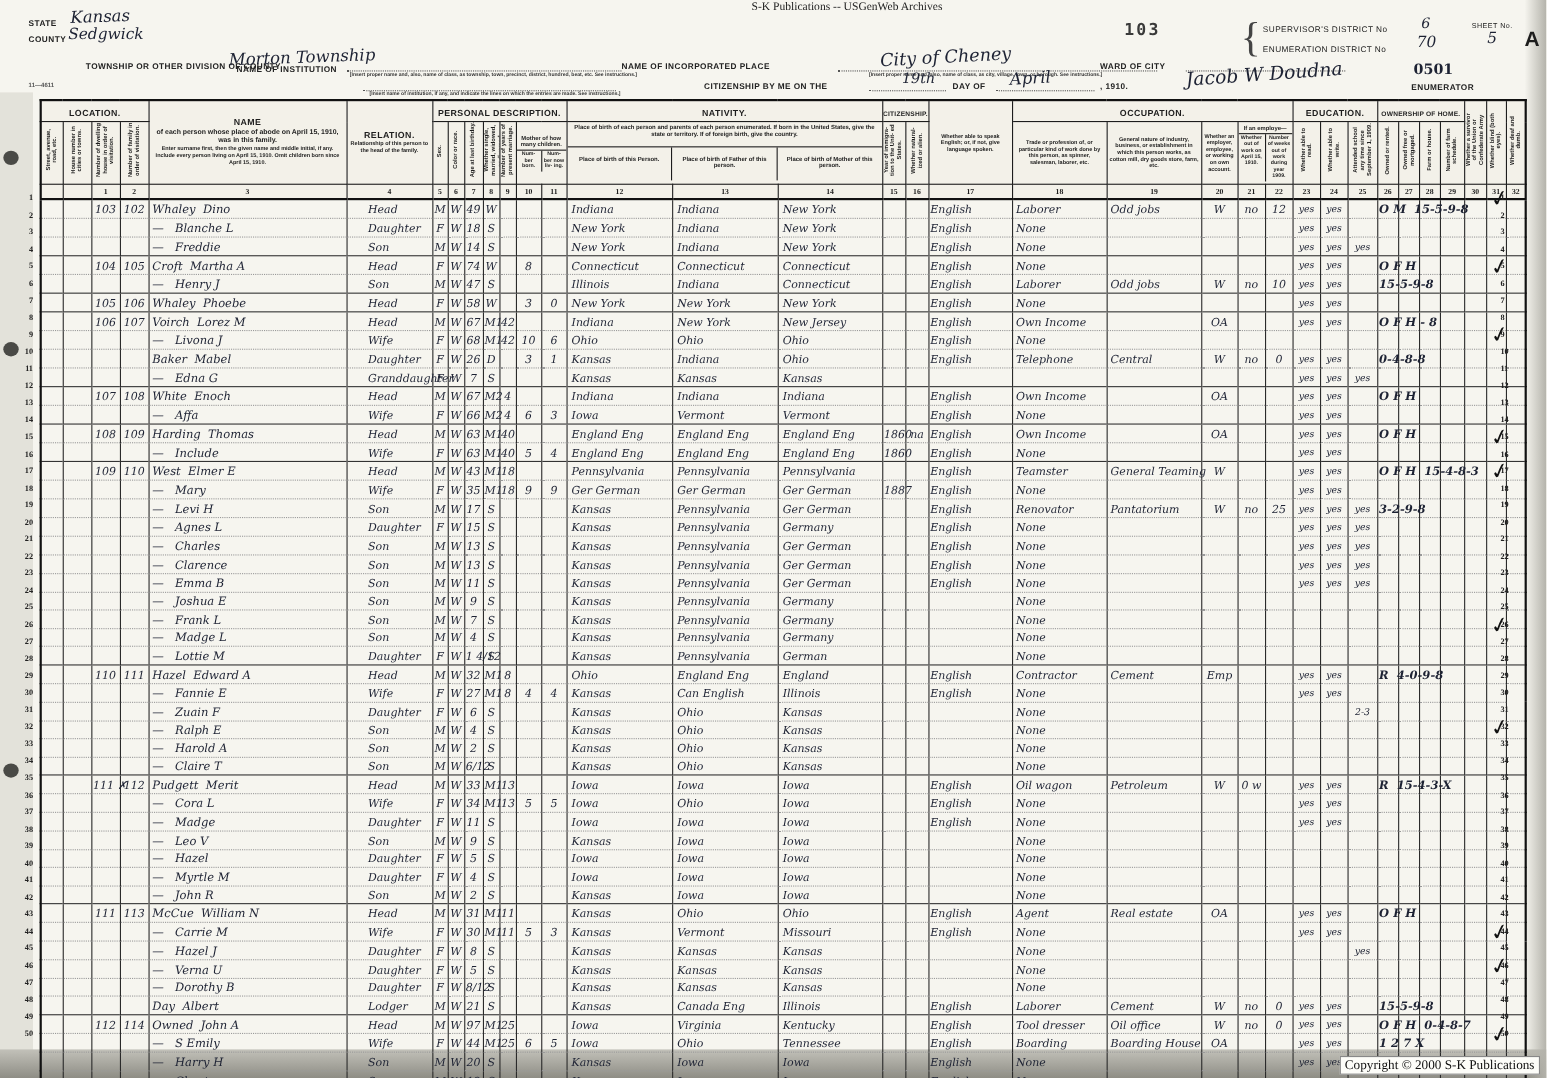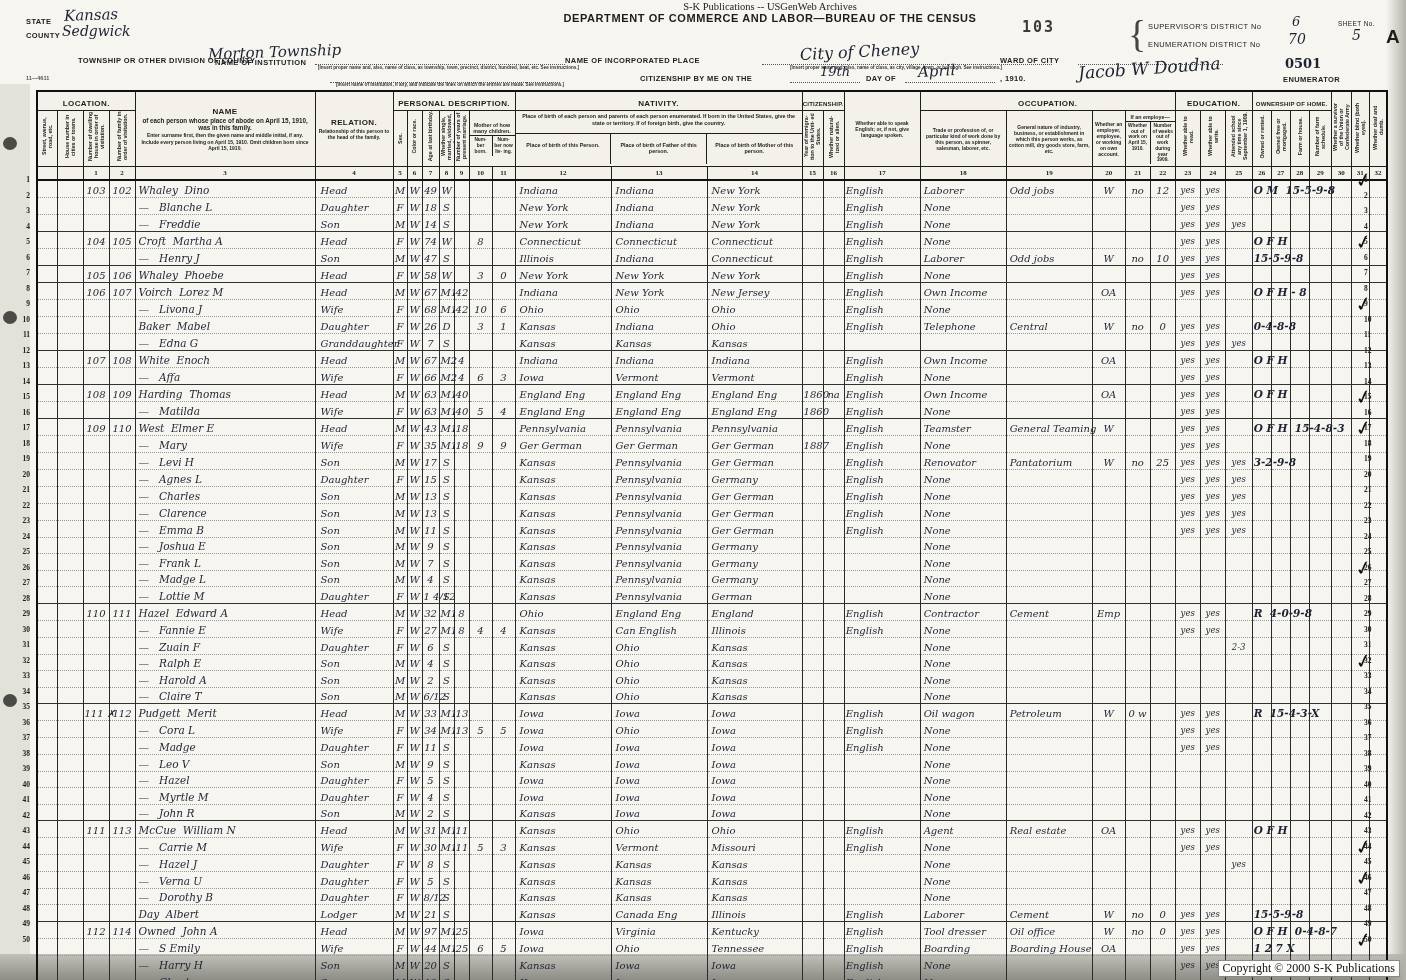--- a/index.html
+++ b/index.html
@@ -57,21 +57,21 @@
   .natc>div{flex:1;font-size:5.4px;font-weight:bold;padding-top:8px;}
   .natc>div:nth-child(-n+2){border-right:1px solid #1d1d1d;}
   .occd{vertical-align:middle;}
   
   td .hw{font-size:10px;}
   td.c4 .hw{font-size:10.5px;}
   td.c2,td.c3,td.c6,td.c7,td.c8,td.c9,td.c10,td.c11,td.c12,td.c16,td.c17,
   td.c21,td.c22,td.c23,td.c24,td.c25,td.c26{text-align:center;}
   td.c24 .hw,td.c25 .hw,td.c26 .hw{font-size:8.5px;}
   td.c27 .hw{font-size:10.5px;font-weight:bold;}
-  td.c4{padding-left:3px;} td.c5{padding-left:5px;}
+  td.c4{padding-left:3px;} td.c5{padding-left:19px;}
   td.c13,td.c14,td.c15{padding-left:4px;}
   td.c19,td.c20{padding-left:3px;}
   
   .lnums,.rnums{position:absolute;top:172px;width:18px;font-family:"Liberation Serif",serif;
         font-size:7.5px;font-weight:bold;color:#222;}
   .lnums{left:12px;text-align:right;}
   .rnums{left:1364px;text-align:left;}
   .ln{height:15.5px;line-height:15.5px;}
   .checks{position:absolute;left:1345px;top:172px;width:60px;}
   .chk{position:absolute;left:10px;font-size:20px;font-weight:bold;color:#111;
@@ -84,21 +84,20 @@
 
 <div class="scan">
   <div class="edge-left"></div>
   <div class="edge-bottom"></div>
   <div class="edge-right"></div>
   <div class="dot" style="top:137px"></div>
   <div class="dot" style="top:311px"></div>
   <div class="dot" style="top:694px"></div>
 
   <div class="m-archive">S-K Publications -- USGenWeb Archives</div>
-  <div class="m-dept">DEPARTMENT OF COMMERCE AND LABOR—BUREAU OF THE CENSUS</div>
   <div class="stamp">103</div>
 
   <span class="pr" style="left:26px;top:17px">STATE</span>
   <span class="hwa" style="left:64px;top:6px;font-size:15px;transform:rotate(-2deg)">Kansas</span>
   <span class="pr" style="left:26px;top:31px">COUNTY</span>
   <span class="hwa" style="left:62px;top:23px;font-size:14px">Sedgwick</span>
 
   <span class="pr" style="left:78px;top:56px">TOWNSHIP OR OTHER DIVISION OF COUNTY</span>
   <span class="dots" style="left:315px;top:54px;width:250px"></span>
   <span class="hwa" style="left:208px;top:43px;font-size:15px;transform:rotate(-2deg)">Morton Township</span>
@@ -754,21 +753,21 @@
           <td class="c30"></td>
           <td class="c31 gb"></td>
           <td class="c32"></td>
           <td class="c33"></td>
         </tr>
         <tr>
           <td class="c0"></td>
           <td class="c1"></td>
           <td class="c2"></td>
           <td class="c3"></td>
-          <td class="c4 gb"><span class="hw">—   Matilda</span></td>
+          <td class="c4 gb"><span class="hw">—   Include</span></td>
           <td class="c5 gb"><span class="hw">Wife</span></td>
           <td class="c6 gb"><span class="hw">F</span></td>
           <td class="c7"><span class="hw">W</span></td>
           <td class="c8"><span class="hw">63</span></td>
           <td class="c9"><span class="hw">M1</span></td>
           <td class="c10"><span class="hw">40</span></td>
           <td class="c11"><span class="hw">5</span></td>
           <td class="c12"><span class="hw">4</span></td>
           <td class="c13 gb"><span class="hw">England Eng</span></td>
           <td class="c14"><span class="hw">England Eng</span></td>

